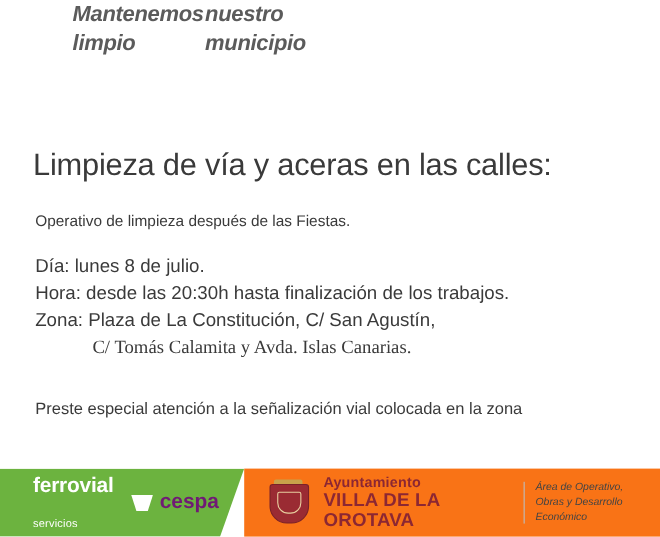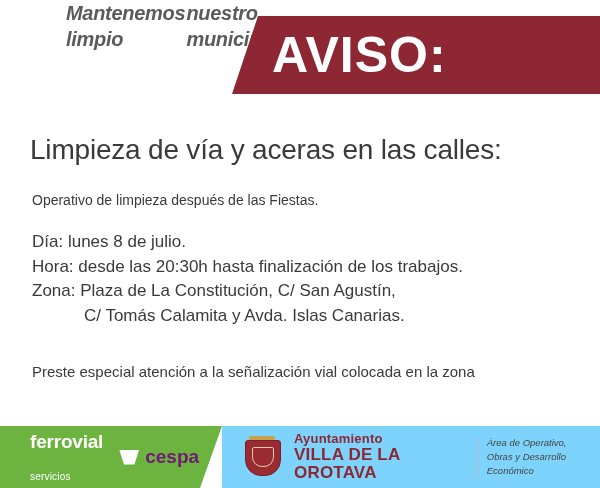--- a/index.html
+++ b/index.html
@@ -88,20 +88,21 @@
   .details {
     margin: 0 0 0 2px;
   }
   .detail-line {
     font-size: 17px;
     color: #3a3a3a;
     line-height: 1.45;
   }
   .detail-line.indent {
     padding-left: 52px;
+    font-family: Liberation Serif, serif;
   }
   .notice {
     margin-top: 34px;
     margin-left: 2px;
     font-size: 15px;
     color: #3a3a3a;
   }
 
   
   .footer {
@@ -148,21 +149,21 @@
     background: #ffffff;
     margin-right: 6px;
     clip-path: polygon(0 0, 100% 0, 76% 100%, 24% 100%);
   }
   .cespa-name {
     font-size: 19px;
     font-weight: bold;
   }
   .footer-right {
     flex: 1;
-    background: #7dd3fc;
+    background: #f97316;
     display: flex;
     align-items: center;
     padding-left: 18px;
   }
   .crest {
     width: 46px;
     height: 42px;
     position: relative;
     margin-right: 8px;
     flex: none;
@@ -227,23 +228,20 @@
 </style>
 </head>
 <body>
 
 <div class="page">
 
   <div class="header">
     <div class="header-left">
       <div class="header-slogan">Mantenemos limpio</div>
       <div class="header-slogan">nuestro municipio</div>
-    </div>
-    <div class="header-right">
-      <div class="aviso-text">AVISO:</div>
     </div>
   </div>
 
   <div class="content">
     <h1 class="title">Limpieza de vía y aceras en las calles:</h1>
     <p class="subtitle">Operativo de limpieza después de las Fiestas.</p>
     <div class="details">
       <div class="detail-line">Día: lunes 8 de julio.</div>
       <div class="detail-line">Hora: desde las 20:30h hasta finalización de los trabajos.</div>
       <div class="detail-line">Zona: Plaza de La Constitución, C/ San Agustín,</div>

